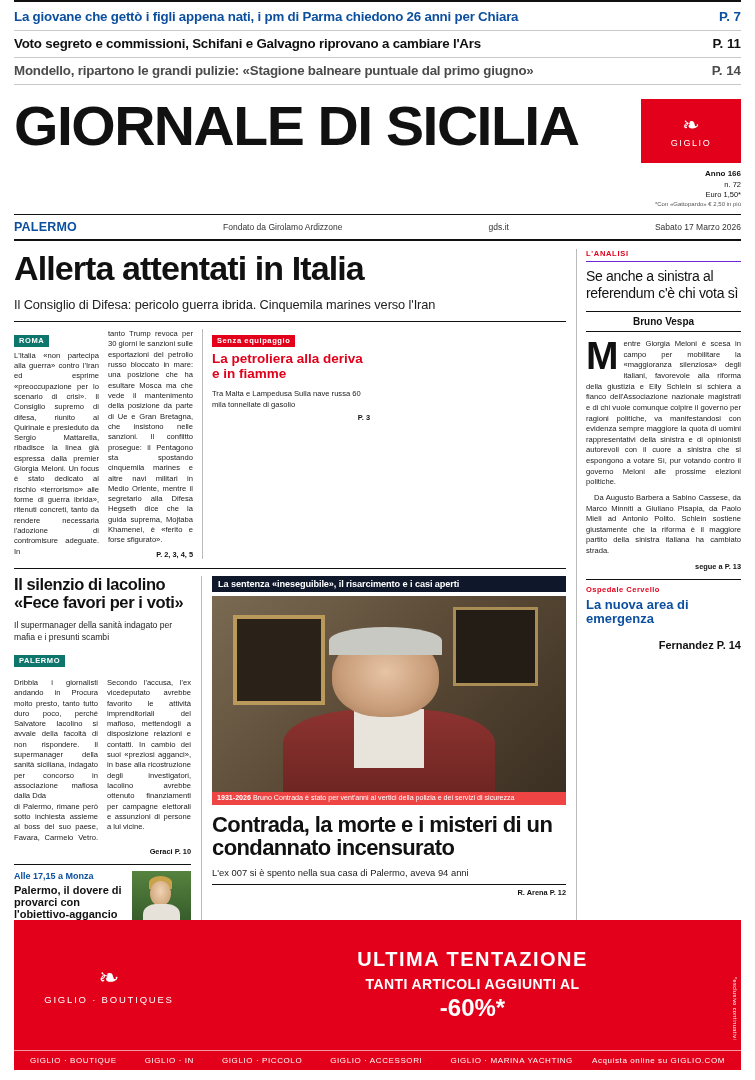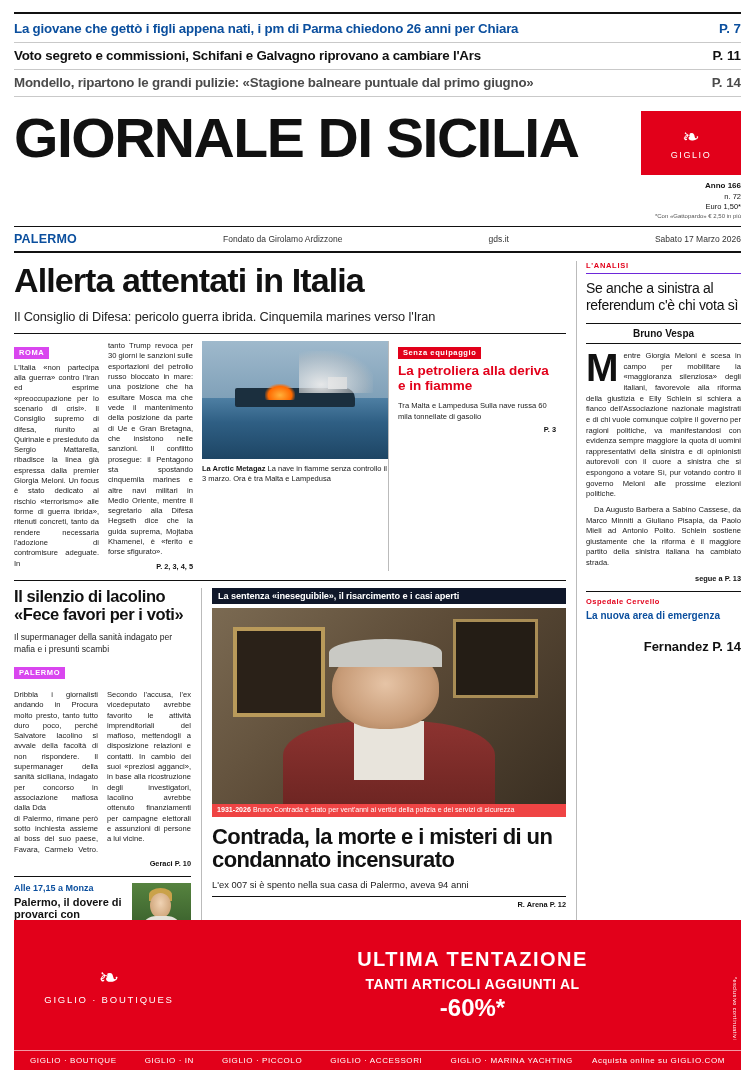--- a/index.html
+++ b/index.html
@@ -7,21 +7,21 @@
   body {
     width: 755px; height: 1080px;
     background: #ffffff;
     font-family: "Liberation Sans", sans-serif;
     color: #111;
     overflow: hidden;
   }
   .page { width: 755px; height: 1080px; position: relative; padding: 0 14px; }
 
   
-  .teasers { padding-top: 12px; }
+  .teasers { }
   .teaser {
     display: flex; align-items: baseline; justify-content: space-between;
     border-bottom: 1px solid #c9c9c9;
     padding: 5px 0 6px 0;
   }
   .teaser:first-child { border-top: 2px solid #111; padding-top: 7px; }
   .teaser .t-text { font-size: 13.3px; font-weight: bold; letter-spacing: -0.2px; }
   .teaser .t-page { font-size: 13.3px; font-weight: bold; white-space: nowrap; padding-left: 10px; }
   .teaser.blue .t-text, .teaser.blue .t-page { color: #0b4f9e; }
   .teaser.black .t-text { color: #111; }
@@ -81,21 +81,21 @@
   }
 
   
   .top-story { display: flex; margin-top: 7px; }
   .ts-col { width: 94px; padding-right: 9px; }
   .ts-col2 { width: 94px; padding-right: 9px; }
   .ts-photo { width: 186px; padding-right: 0; }
   .ts-right { width: 168px; padding-left: 9px; border-left: 1px solid #bbb; }
 
   .kicker {
-    display: inline-block; background: #d946ef; color: #fff;
+    display: inline-block; background: #0f766e; color: #fff;
     font-size: 7.5px; font-weight: bold; letter-spacing: 0.6px;
     padding: 1.5px 5px; margin-bottom: 4px;
   }
   .kicker.red { background: #e2001a; }
   .bodytext { font-size: 7.6px; line-height: 1.36; text-align: justify; color: #1a1a1a; }
   .refline { font-size: 7.4px; font-weight: bold; text-align: right; margin-top: 4px; }
 
   .photo-box { width: 100%; height: 118px; position: relative; overflow: hidden; background: #2b4a63; }
   .sea {
     position: absolute; left: 0; right: 0; bottom: 0; height: 52%;
@@ -177,22 +177,22 @@
   
   .side-kicker { font-size: 7.5px; font-weight: bold; color: #e2001a; letter-spacing: 0.7px; border-bottom: 1px solid #6d28d9; padding-bottom: 3px; }
   .side-head { font-size: 14px; line-height: 1.18; margin-top: 6px; letter-spacing: -0.3px; }
   .side-author { font-size: 10px; font-weight: bold; text-align: center; margin-top: 10px; border-top: 1px solid #111; border-bottom: 1px solid #111; padding: 4px 0; }
   .dropcap-wrap { margin-top: 7px; }
   .dropcap { float: left; font-size: 39px; font-weight: bold; line-height: 0.78; margin: 2px 5px 0 0; }
   .side-body { font-size: 7.6px; line-height: 1.4; text-align: justify; color: #1a1a1a; }
   .side-cont { font-size: 7.4px; font-weight: bold; text-align: right; margin-top: 5px; }
   .side-box { border-top: 1px solid #111; margin-top: 8px; padding-top: 5px; }
   .side-box-k { font-size: 7.5px; font-weight: bold; color: #e2001a; letter-spacing: 0.5px; }
-  .side-box-h { font-size: 10px; font-weight: bold; line-height: 1.12; margin-top: 4px; color: #0b4f9e; }
-  .side-box-r { font-size: 13px; font-weight: bold; text-align: right; margin-top: 18px; }
+  .side-box-h { font-size: 13px; font-weight: bold; line-height: 1.12; margin-top: 4px; color: #0b4f9e; }
+  .side-box-r { font-size: 11px; font-weight: bold; text-align: right; margin-top: 12px; }
 
   
   .ad {
     position: absolute; left: 14px; right: 14px; bottom: 10px; height: 150px;
     background: #e2001a; color: #fff; display: flex; flex-direction: column;
   }
   .ad-top { flex: 1; display: flex; align-items: center; }
   .ad-left { width: 190px; text-align: center; }
   .ad-logo-sym { font-size: 25px; line-height: 1; }
   .ad-logo-name { font-size: 9.5px; letter-spacing: 1.8px; margin-top: 4px; }
@@ -268,33 +268,20 @@
 
       <div class="top-story">
         <div class="ts-col">
           <span class="kicker">ROMA</span>
           <div class="bodytext">L'Italia «non partecipa alla guerra» contro l'Iran ed esprime «preoccupazione per lo scenario di crisi». Il Consiglio supremo di difesa, riunito al Quirinale e presieduto da Sergio Mattarella, ribadisce la linea già espressa dalla premier Giorgia Meloni. Un focus è stato dedicato al rischio «terrorismo» alle forme di guerra ibrida», ritenuti concreti, tanto da rendere necessaria l'adozione di contromisure adeguate. In</div>
         </div>
         <div class="ts-col2">
           <div class="bodytext">tanto Trump revoca per 30 giorni le sanzioni sulle esportazioni del petrolio russo bloccato in mare: una posizione che ha esultare Mosca ma che vede il mantenimento della posizione da parte di Ue e Gran Bretagna, che insistono nelle sanzioni. Il conflitto prosegue: il Pentagono sta spostando cinquemila marines e altre navi militari in Medio Oriente, mentre il segretario alla Difesa Hegseth dice che la guida suprema, Mojtaba Khamenei, è «ferito e forse sfigurato».</div>
           <div class="refline">P. 2, 3, 4, 5</div>
         </div>
-        <div class="ts-photo">
-          <div class="photo-box">
-            <div class="sky"></div>
-            <div class="sea"></div>
-            <div class="ship"></div>
-            <div class="smoke"></div>
-            <div class="flame"></div>
-          </div>
-          <div class="photo-cap">
-            <span class="ttl">La Arctic Metagaz</span>
-            <span>La nave in fiamme senza controllo il 3 marzo. Ora è tra Malta e Lampedusa</span>
-          </div>
-        </div>
         <div class="ts-right">
           <div class="kicker red">Senza equipaggio</div>
           <div class="side-note-title">La petroliera alla deriva e in fiamme</div>
           <div class="side-note-body">Tra Malta e Lampedusa Sulla nave russa 60 mila tonnellate di gasolio</div>
           <div class="side-ref">P. 3</div>
         </div>
       </div>
 
       <div class="second-block">
         <div class="sb-left">

